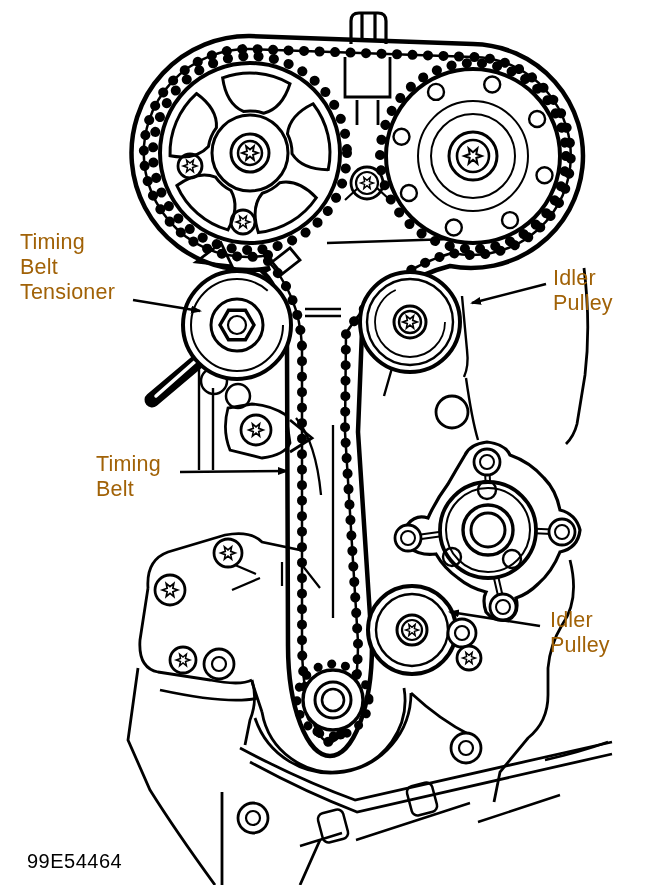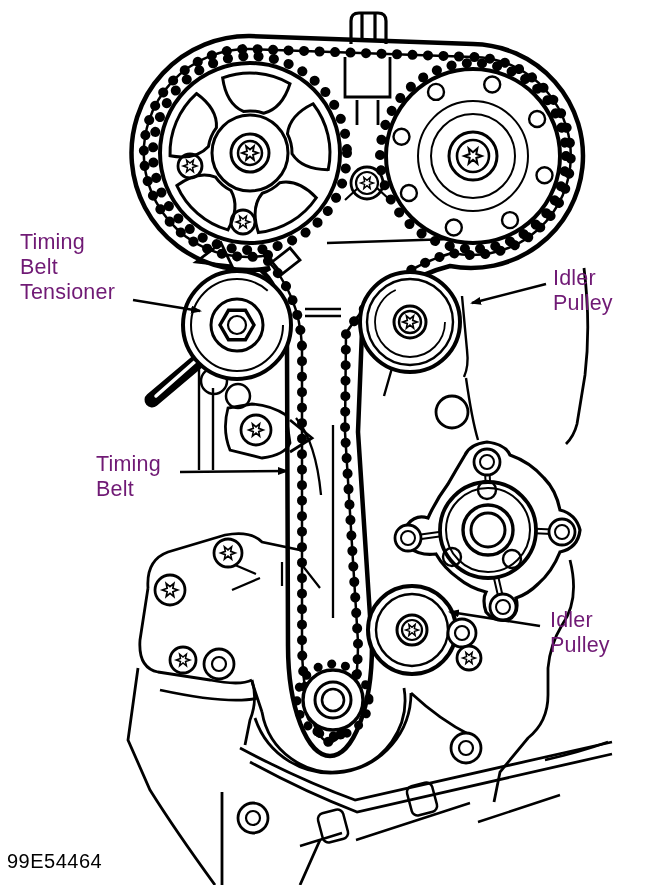--- a/index.html
+++ b/index.html
@@ -1,19 +1,19 @@
 <!DOCTYPE html>
 <html><head>
 <meta charset="utf-8">
 <style>
   html,body{margin:0;padding:0;background:#fff;}
   .stage{position:relative;width:650px;height:885px;background:#ffffff;overflow:hidden;
          font-family:"Liberation Sans",sans-serif;}
   .stage svg{position:absolute;left:0;top:0;}
-  .lbl{position:absolute;color:#701a75;font-size:21.5px;line-height:25px;
+  .lbl{position:absolute;color:#a16207;font-size:21.5px;line-height:25px;
        white-space:pre-line;letter-spacing:0.2px;}
   .ref{position:absolute;color:#000;font-size:20px;letter-spacing:0.5px;}
 </style>
 </head>
 <body>
 
 <div class="stage">
 <svg width="650" height="885" viewBox="0 0 650 885" fill="none" stroke="#000">
   <defs>
     <marker id="arr" markerWidth="12" markerHeight="10" refX="9" refY="4" orient="auto" markerUnits="userSpaceOnUse">
@@ -199,14 +199,14 @@
 
 <div class="lbl" style="left:20px;top:230px;">Timing
 Belt
 Tensioner</div>
 <div class="lbl" style="left:553px;top:266px;">Idler
 Pulley</div>
 <div class="lbl" style="left:96px;top:452px;">Timing
 Belt</div>
 <div class="lbl" style="left:550px;top:608px;">Idler
 Pulley</div>
-<div class="ref" style="left:7px;top:850px;">99E54464</div>
+<div class="ref" style="left:27px;top:850px;">99E54464</div>
 </div>
 
 </body></html>

